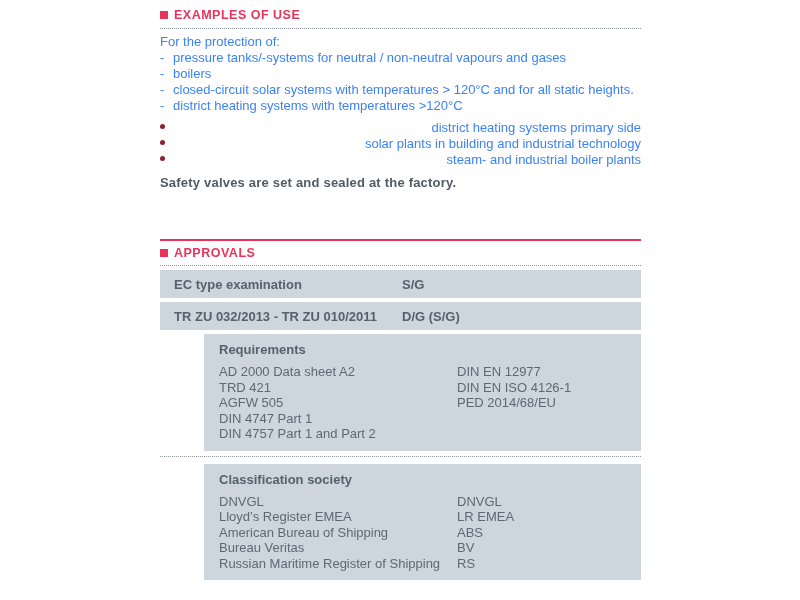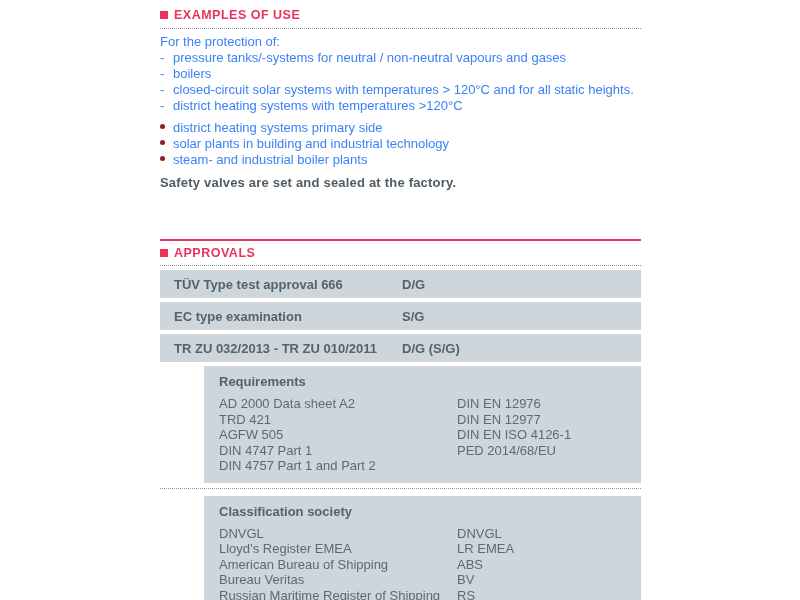--- a/index.html
+++ b/index.html
@@ -21,21 +21,21 @@
   .dotted{border-top:1px dotted #8d959b;height:0;}
 
   
   .sec-examples{height:239px;padding-top:8px;box-sizing:border-box;}
   .sec-examples .dotted{margin-top:6px;}
   .body-text{font-size:13px;line-height:16px;color:#3b82f6;}
   .intro{margin-top:5px;}
   .dash-line{display:flex;}
   .dash-col{width:13px;flex:none;}
   .bullet-list{margin-top:6px;}
-  .bullet-line{display:flex;align-items:baseline;line-height:16px;}
+  .bullet-line{display:flex;align-items:baseline;line-height:16px;justify-content:space-between;}
   .dot{width:5px;height:5px;border-radius:50%;background:var(--maroon);
        margin-right:8px;flex:none;position:relative;top:-3px;}
   .note{margin-top:7px;font-weight:bold;color:#4f5c66;letter-spacing:.2px;}
 
   
   .sec-approvals{border-top:2px solid var(--red);padding-top:5px;}
   .sec-approvals .dotted{margin-top:5px;}
   .approval-row{
     margin-top:4px;height:28px;background:var(--panel);
     display:flex;align-items:center;
@@ -106,44 +106,39 @@
     </section>
 
     <section class="sec-approvals">
       <div class="sec-header">
         <span class="sq"></span>
         <span>APPROVALS</span>
       </div>
       <div class="dotted"></div>
 
       <div class="approval-row">
-        <span class="label">TÜV Type test approval 666</span>
-        <span class="value">D/G</span>
-      </div>
-      <div class="approval-row">
         <span class="label">EC type examination</span>
         <span class="value">S/G</span>
       </div>
       <div class="approval-row">
         <span class="label">TR ZU 032/2013 - TR ZU 010/2011</span>
         <span class="value">D/G (S/G)</span>
       </div>
 
       <div class="panel requirements">
         <div class="panel-title">Requirements</div>
         <div class="cols">
           <div class="col-left">
             <div>AD 2000 Data sheet A2</div>
             <div>TRD 421</div>
             <div>AGFW 505</div>
             <div>DIN 4747 Part 1</div>
             <div>DIN 4757 Part 1 and Part 2</div>
           </div>
           <div class="col-right">
-            <div>DIN EN 12976</div>
             <div>DIN EN 12977</div>
             <div>DIN EN ISO 4126-1</div>
             <div>PED 2014/68/EU</div>
           </div>
         </div>
       </div>
 
       <div class="dotted divider"></div>
 
       <div class="panel classification">

